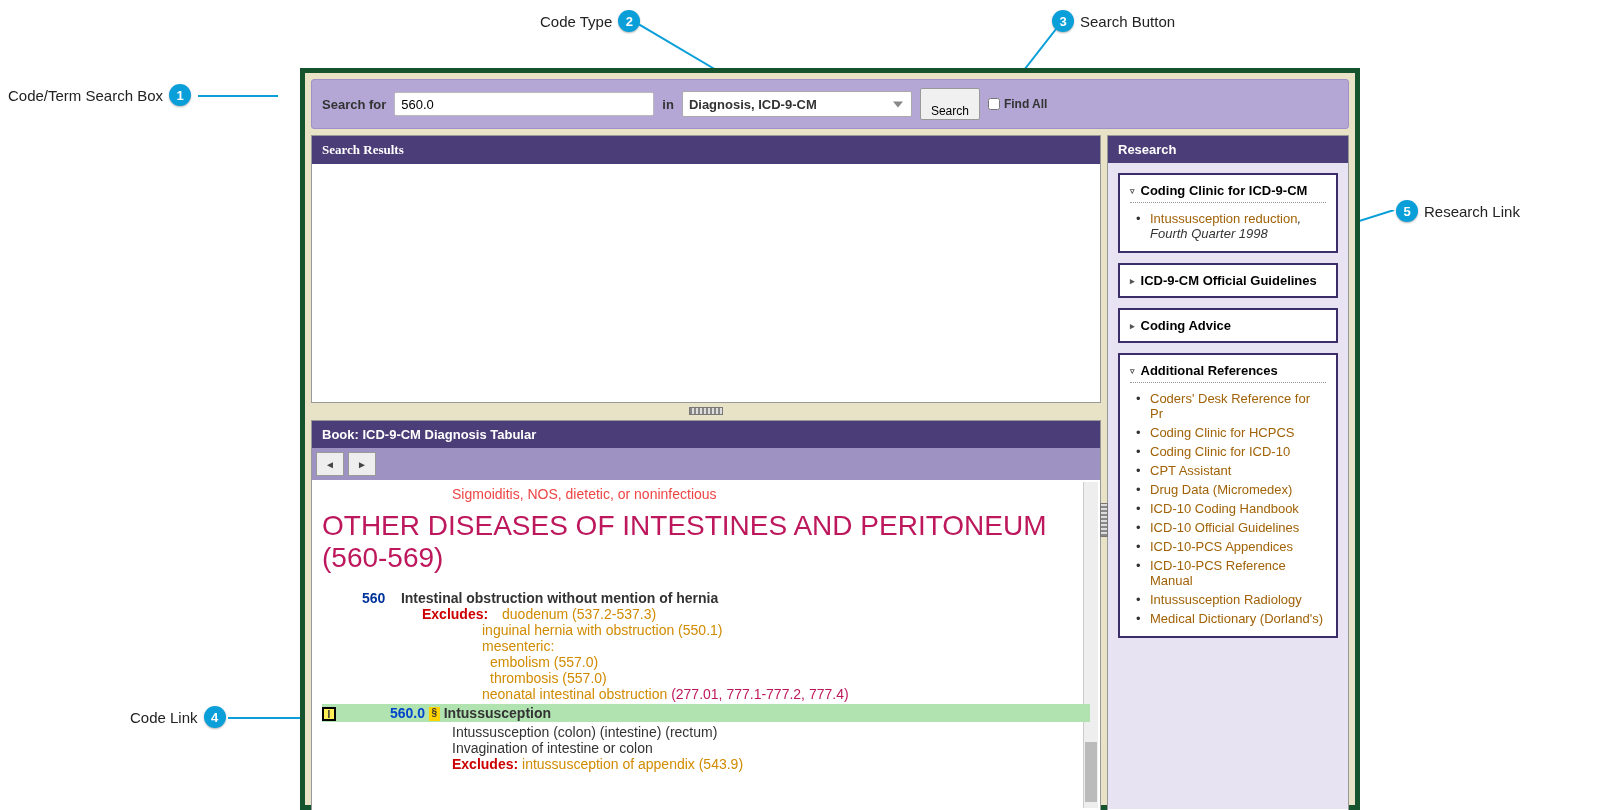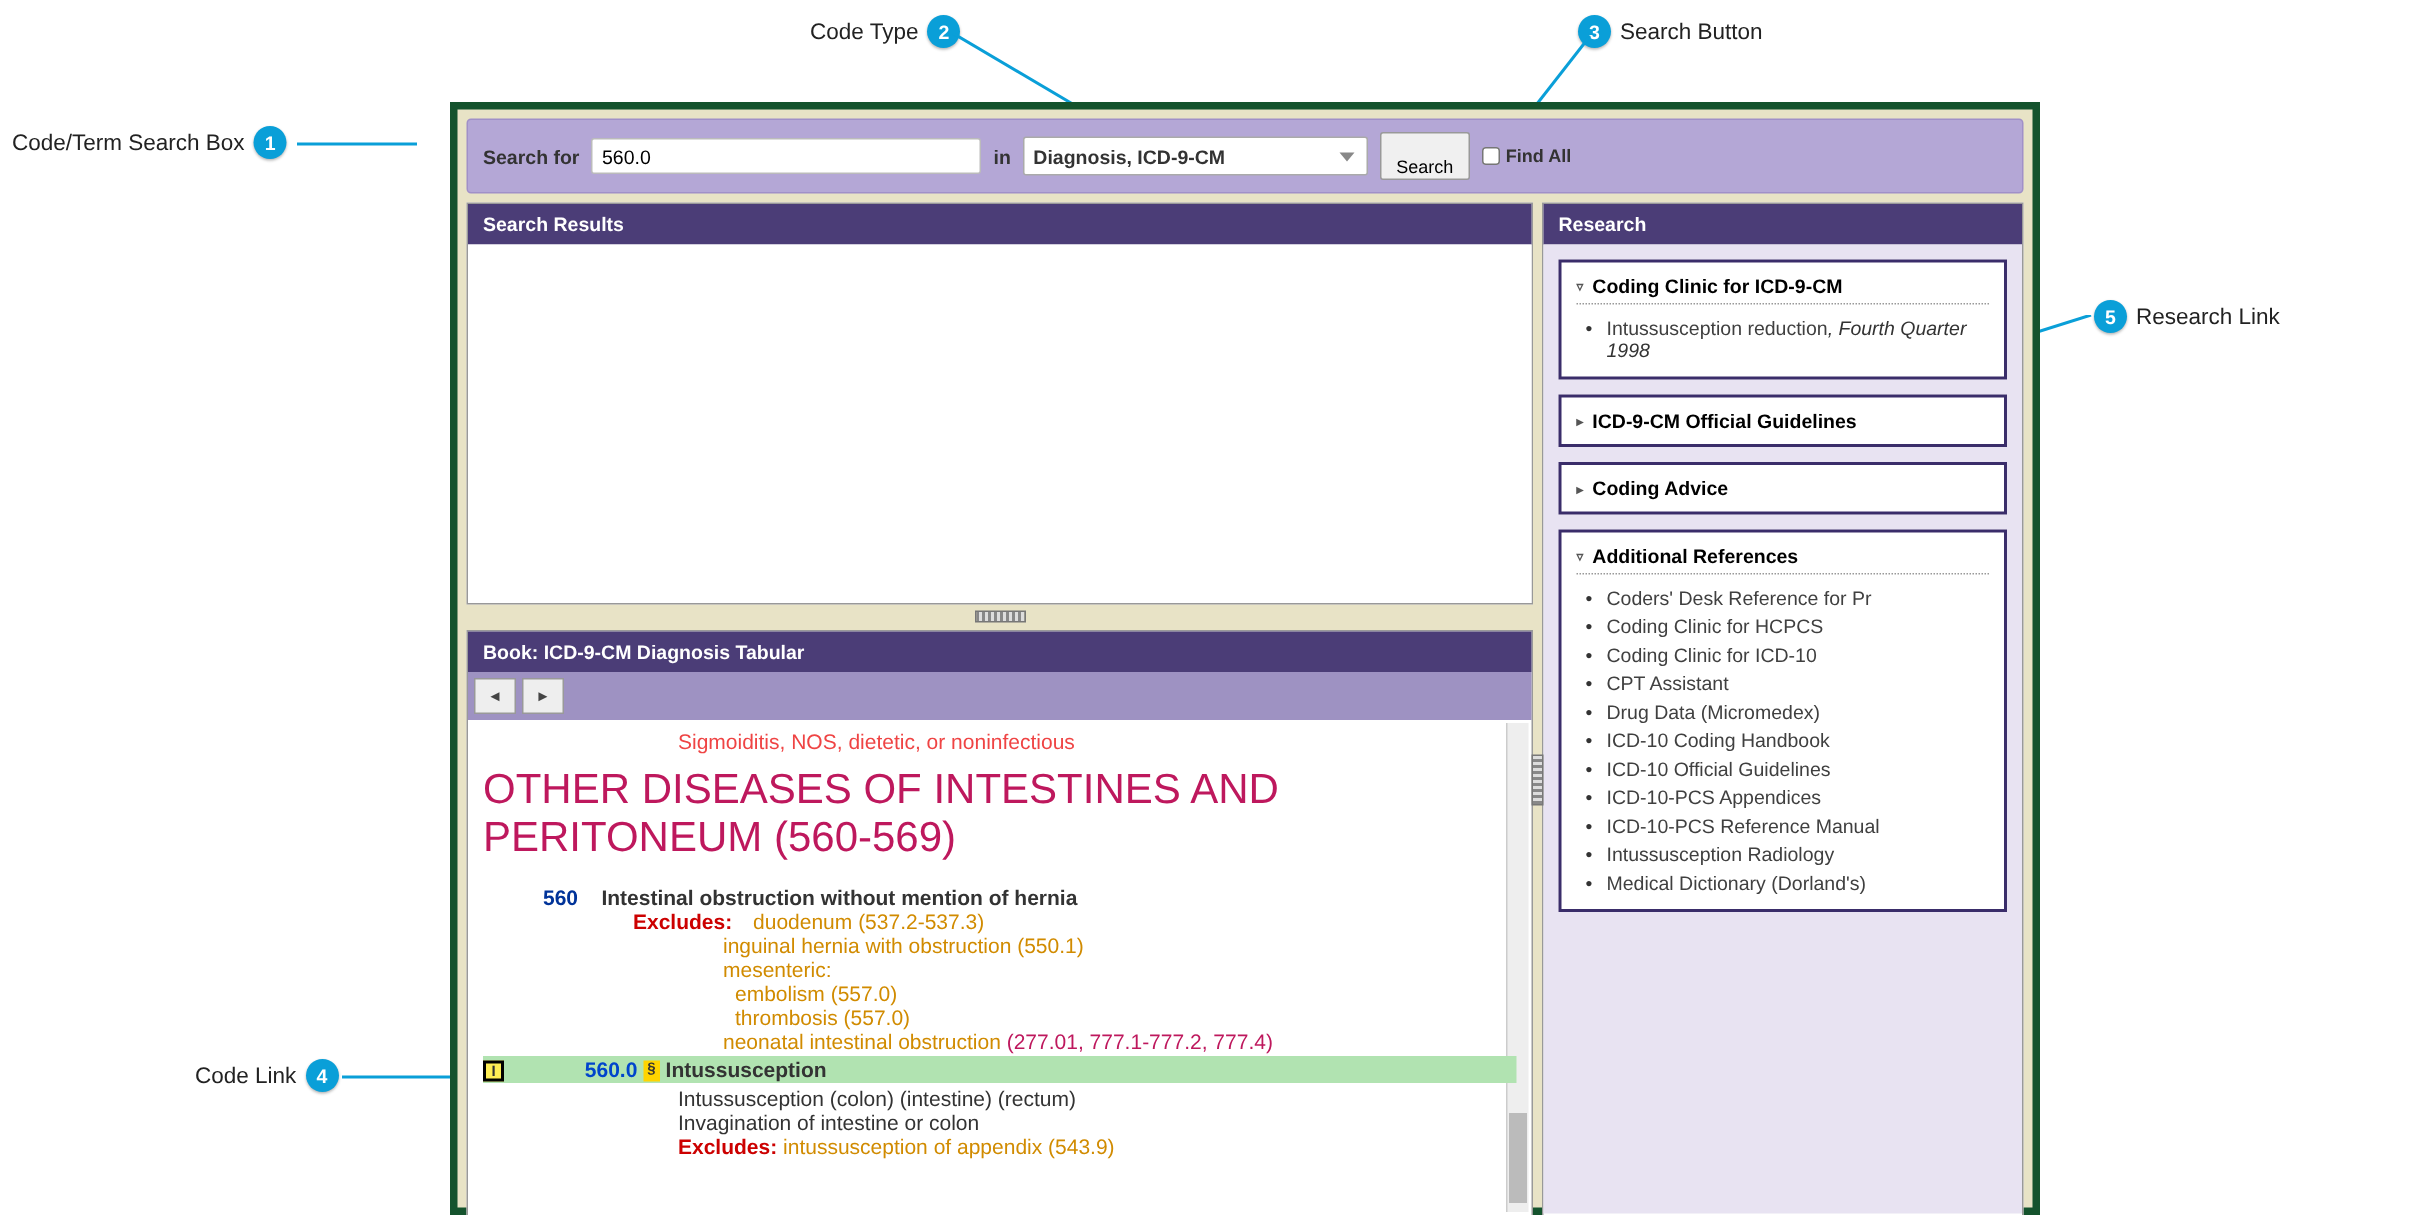--- a/index.html
+++ b/index.html
@@ -67,37 +67,37 @@
   .findall input { width: 12px; height: 12px; }
 
   
   .content {
     display: flex;
     margin: 0 6px 6px 6px;
     gap: 6px;
     height: calc(100% - 56px);
   }
   .left-col { flex: 1; display: flex; flex-direction: column; gap: 4px; }
-  .right-col { width: 321px; }
+  .right-col { width: 242px; }
 
   .panel {
     background: #fff;
     border: 1px solid #999;
     display: flex; flex-direction: column;
   }
   .panel-header {
     background: #4b3d77;
     color: #fff;
     font-weight: bold;
     padding: 6px 10px;
     font-size: 13px;
   }
   .panel-body { flex: 1; overflow: hidden; position: relative; }
 
-  .results-panel { height: 294px; }
+  .results-panel { height: 294px; font-family: Liberation Serif, serif; }
   .results-panel .panel-body { background: #fff; }
 
   .splitter {
     height: 10px; position: relative;
   }
   .splitter .grip {
     width: 34px; height: 8px;
     background: repeating-linear-gradient(90deg,#888 0 2px,#ddd 2px 4px);
     border: 1px solid #777;
     margin: 0 auto;
@@ -169,21 +169,21 @@
     font-weight: bold; color: #000;
     padding-bottom: 4px;
     border-bottom: 1px dotted #999;
     display: flex; align-items: center; gap: 6px;
   }
   .res-title.noline { border-bottom: none; padding-bottom: 0;}
   .tri { font-size: 9px; color: #555; }
   .res-list { list-style: none; padding: 6px 0 0 12px; }
   .res-list li { position: relative; padding: 2px 0 2px 8px; color: #2a5db0; }
   .res-list li::before { content: "•"; position: absolute; left: -6px; color: #333; }
-  .res-list a { color: #404040; text-decoration: none; cursor: pointer; }
+  .res-list a { color: #a16207; text-decoration: none; cursor: pointer; }
   .res-list .ital { font-style: italic; color: #333; }
 
   
   .callout {
     position: absolute;
     display: flex; align-items: center;
     font-size: 15px; color: #222;
   }
   .callout .num {
     width: 22px; height: 22px;

